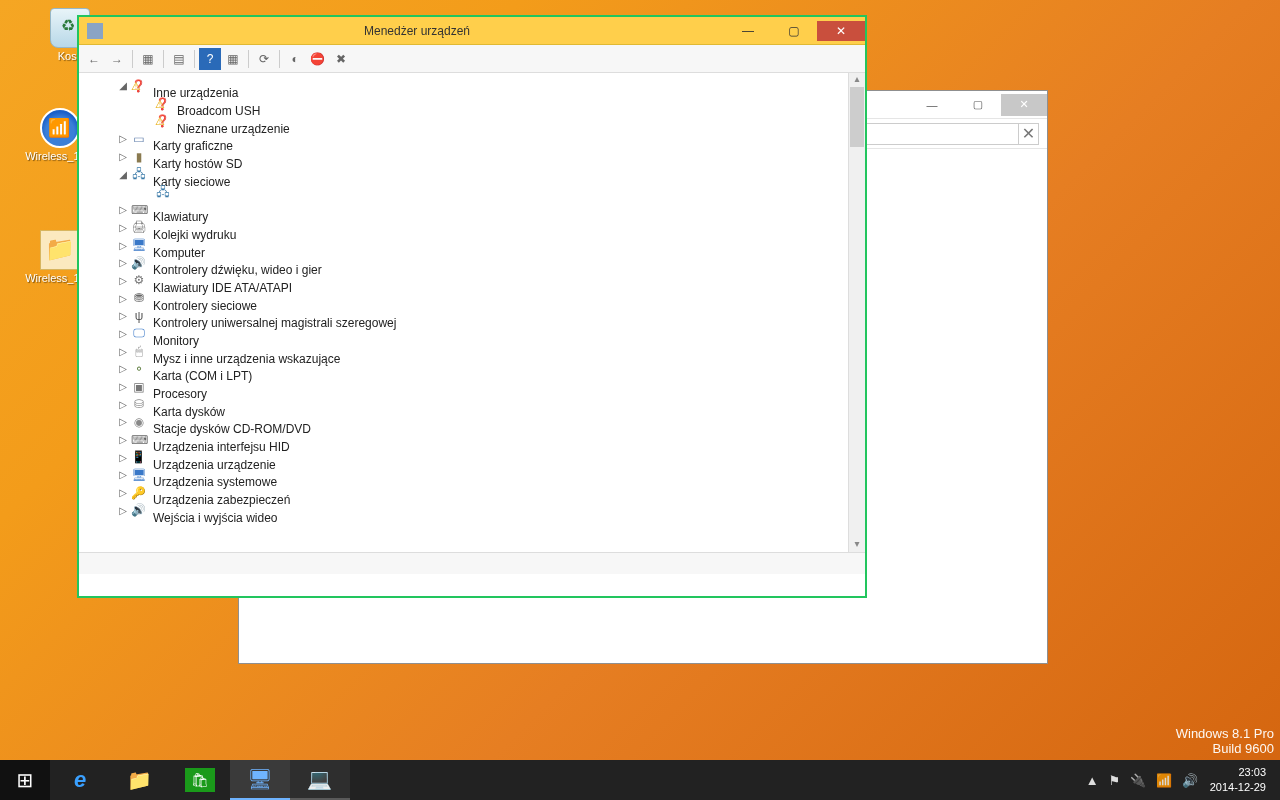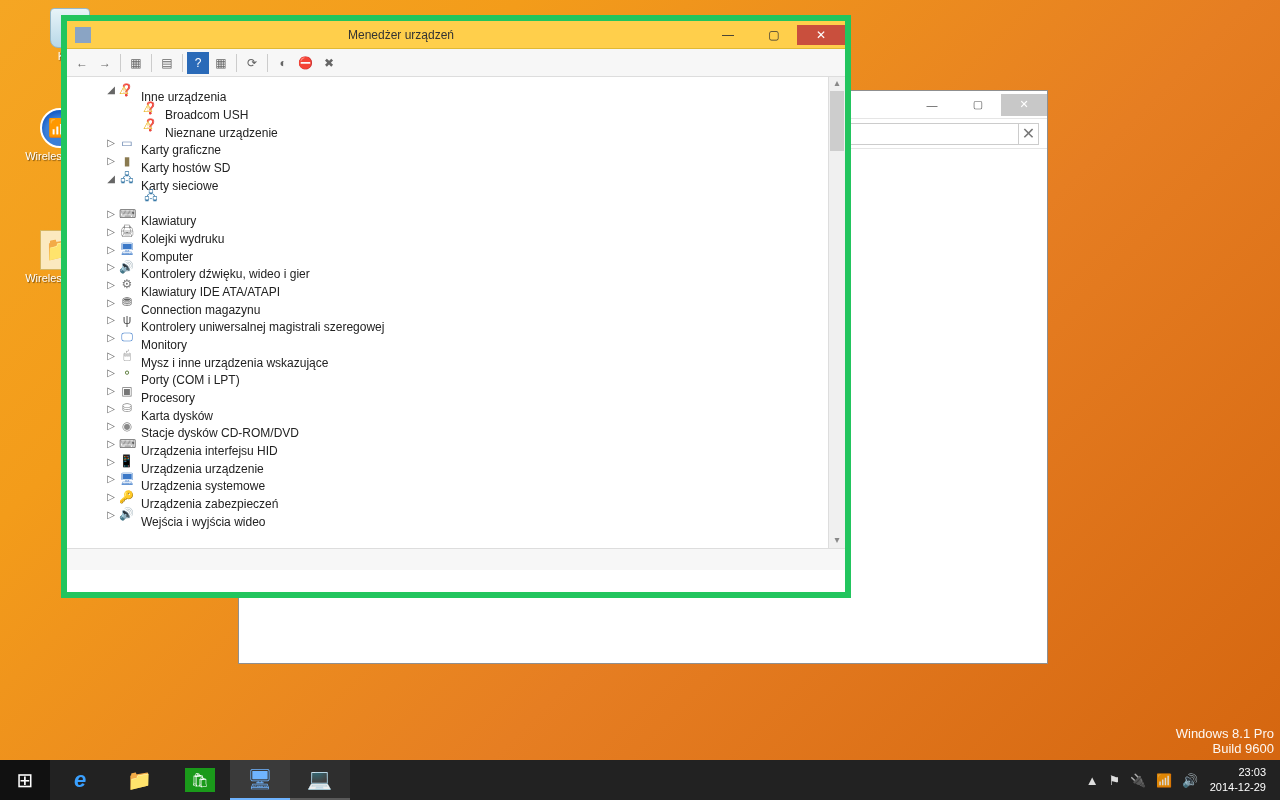--- a/index.html
+++ b/index.html
@@ -30,22 +30,22 @@
 .back-window { position:absolute; left:238px; top:90px; width:810px; height:574px; background:#fff; border:1px solid #8f8f8f; }
 .back-window .titlebar { height:28px; background:#fff; display:flex; justify-content:flex-end; align-items:center; border-bottom:1px solid #e5e5e5; }
 .back-window .wbtn { width:46px; height:22px; display:flex; align-items:center; justify-content:center; font-size:11px; color:#555; }
 .back-window .wbtn.close { background:#c8c8c8; color:#fff; }
 .back-window .addr { height:30px; border-bottom:1px solid #e5e5e5; display:flex; align-items:center; padding:0 8px; }
 .back-window .addr .addrbox { flex:1; height:22px; border:1px solid #ccc; background:#fff; }
 .back-window .addr .x { width:20px; height:22px; display:flex; align-items:center; justify-content:center; color:#777; border:1px solid #ccc; border-left:none; }
 
 
 .devmgr {
-  position:absolute; left:61px; top:15px; width:790px; height:583px;
-  border:6px solid #22c55e; background:#fff;
+  position:absolute; left:77px; top:15px; width:790px; height:583px;
+  border:2px solid #22c55e; background:#fff;
 }
 .dm-title { height:28px; background:#ffcf4b; display:flex; align-items:center; border-bottom:1px solid #e0b934; }
 .dm-title .icon { width:16px; height:16px; margin:0 6px 0 8px; background:#8aa4c4; position:relative; }
 .dm-title .title-text { flex:1; text-align:center; font-size:12px; color:#333; }
 .dm-title .wbtn { width:46px; height:22px; display:flex; align-items:center; justify-content:center; font-size:12px; color:#333; }
 .dm-title .wbtn.close { background:#c94f3d; color:#fff; width:48px; height:20px; }
 
 .dm-menu { height:22px; background:#fff; border-bottom:1px solid #e5e5e5; display:flex; align-items:center; font-size:12px; }
 .dm-menu .mi { padding:3px 10px; color:#333; }
 
@@ -217,41 +217,41 @@
           <span class="nlabel">Kontrolery dźwięku, wideo i gier</span>
         </div>
         <div class="tree-row lvl1">
           <span class="exp">▷</span>
           <span class="ticon ic-ide">⚙</span>
           <span class="nlabel">Klawiatury IDE ATA/ATAPI</span>
         </div>
         <div class="tree-row lvl1">
           <span class="exp">▷</span>
           <span class="ticon ic-stor">⛃</span>
-          <span class="nlabel">Connection magazynu</span>
+          <span class="nlabel">Kontrolery sieciowe</span>
         </div>
         <div class="tree-row lvl1">
           <span class="exp">▷</span>
           <span class="ticon ic-usb">ψ</span>
           <span class="nlabel">Kontrolery uniwersalnej magistrali szeregowej</span>
         </div>
         <div class="tree-row lvl1">
           <span class="exp">▷</span>
           <span class="ticon ic-mon">🖵</span>
           <span class="nlabel">Monitory</span>
         </div>
         <div class="tree-row lvl1">
           <span class="exp">▷</span>
           <span class="ticon ic-mouse">🖱</span>
           <span class="nlabel">Mysz i inne urządzenia wskazujące</span>
         </div>
         <div class="tree-row lvl1">
           <span class="exp">▷</span>
           <span class="ticon ic-port">⚬</span>
-          <span class="nlabel">Porty (COM i LPT)</span>
+          <span class="nlabel">Karta (COM i LPT)</span>
         </div>
         <div class="tree-row lvl1">
           <span class="exp">▷</span>
           <span class="ticon ic-cpu">▣</span>
           <span class="nlabel">Procesory</span>
         </div>
         <div class="tree-row lvl1">
           <span class="exp">▷</span>
           <span class="ticon ic-disk">⛁</span>
           <span class="nlabel">Karta dysków</span>

